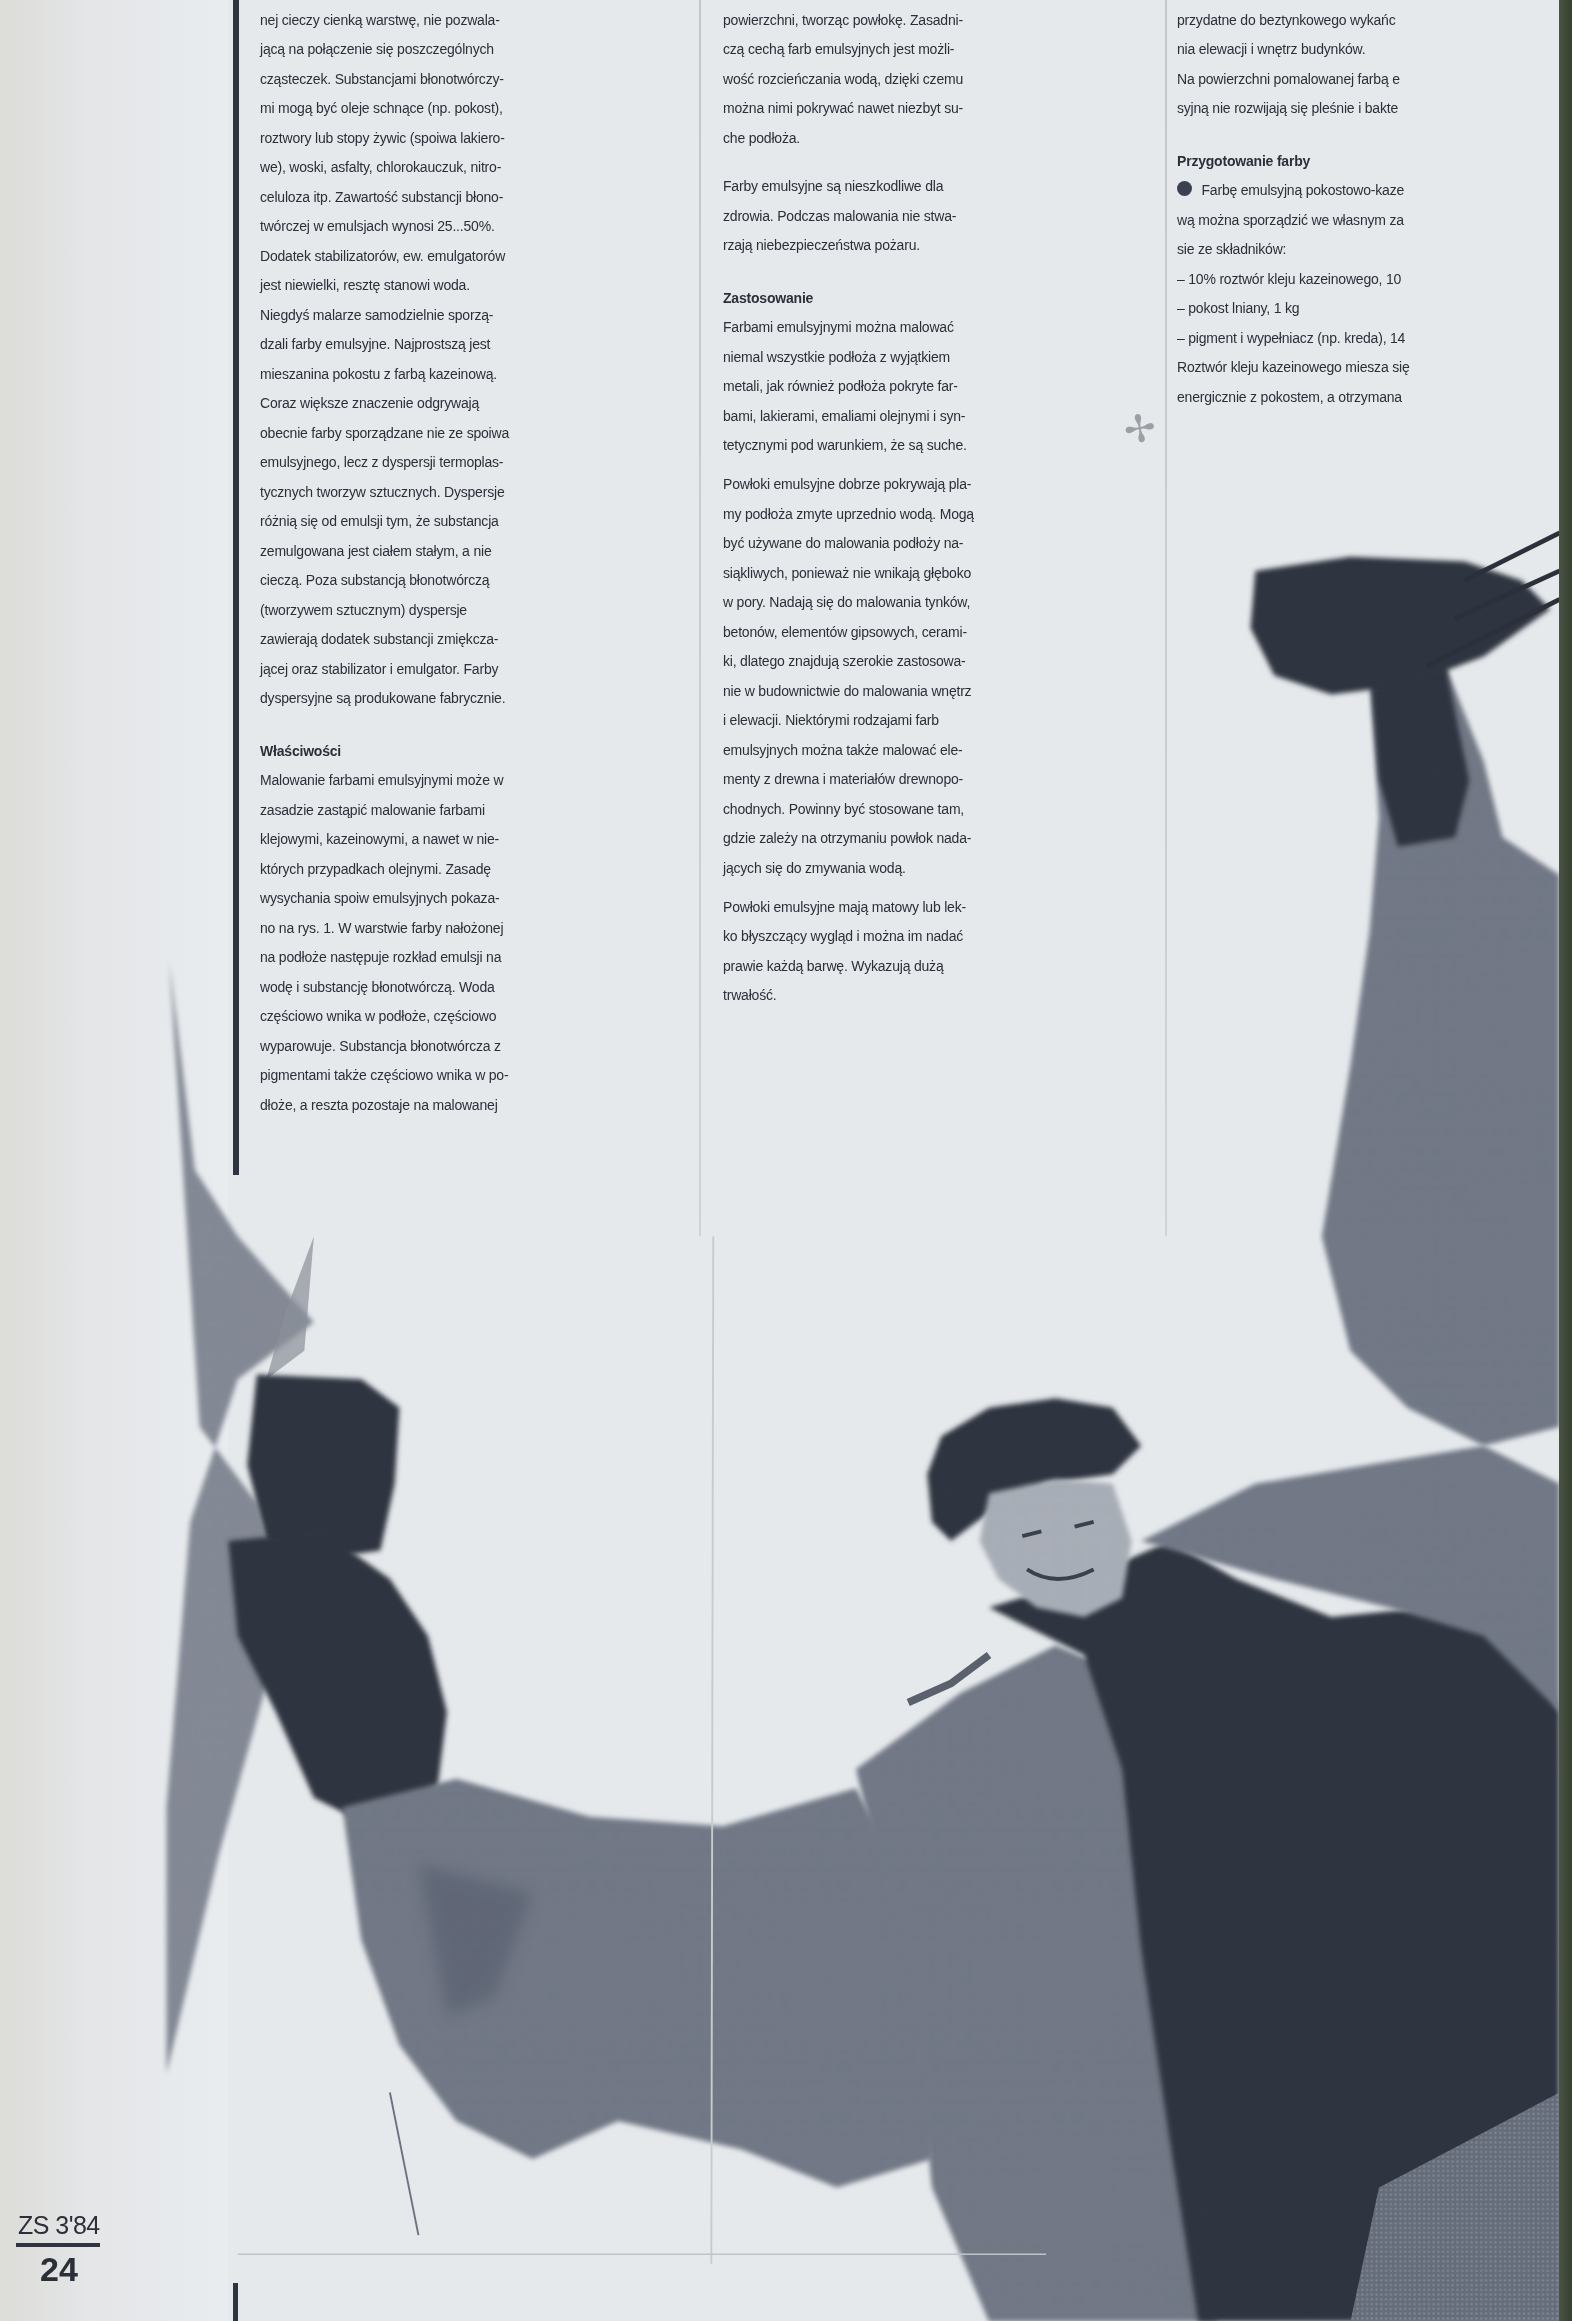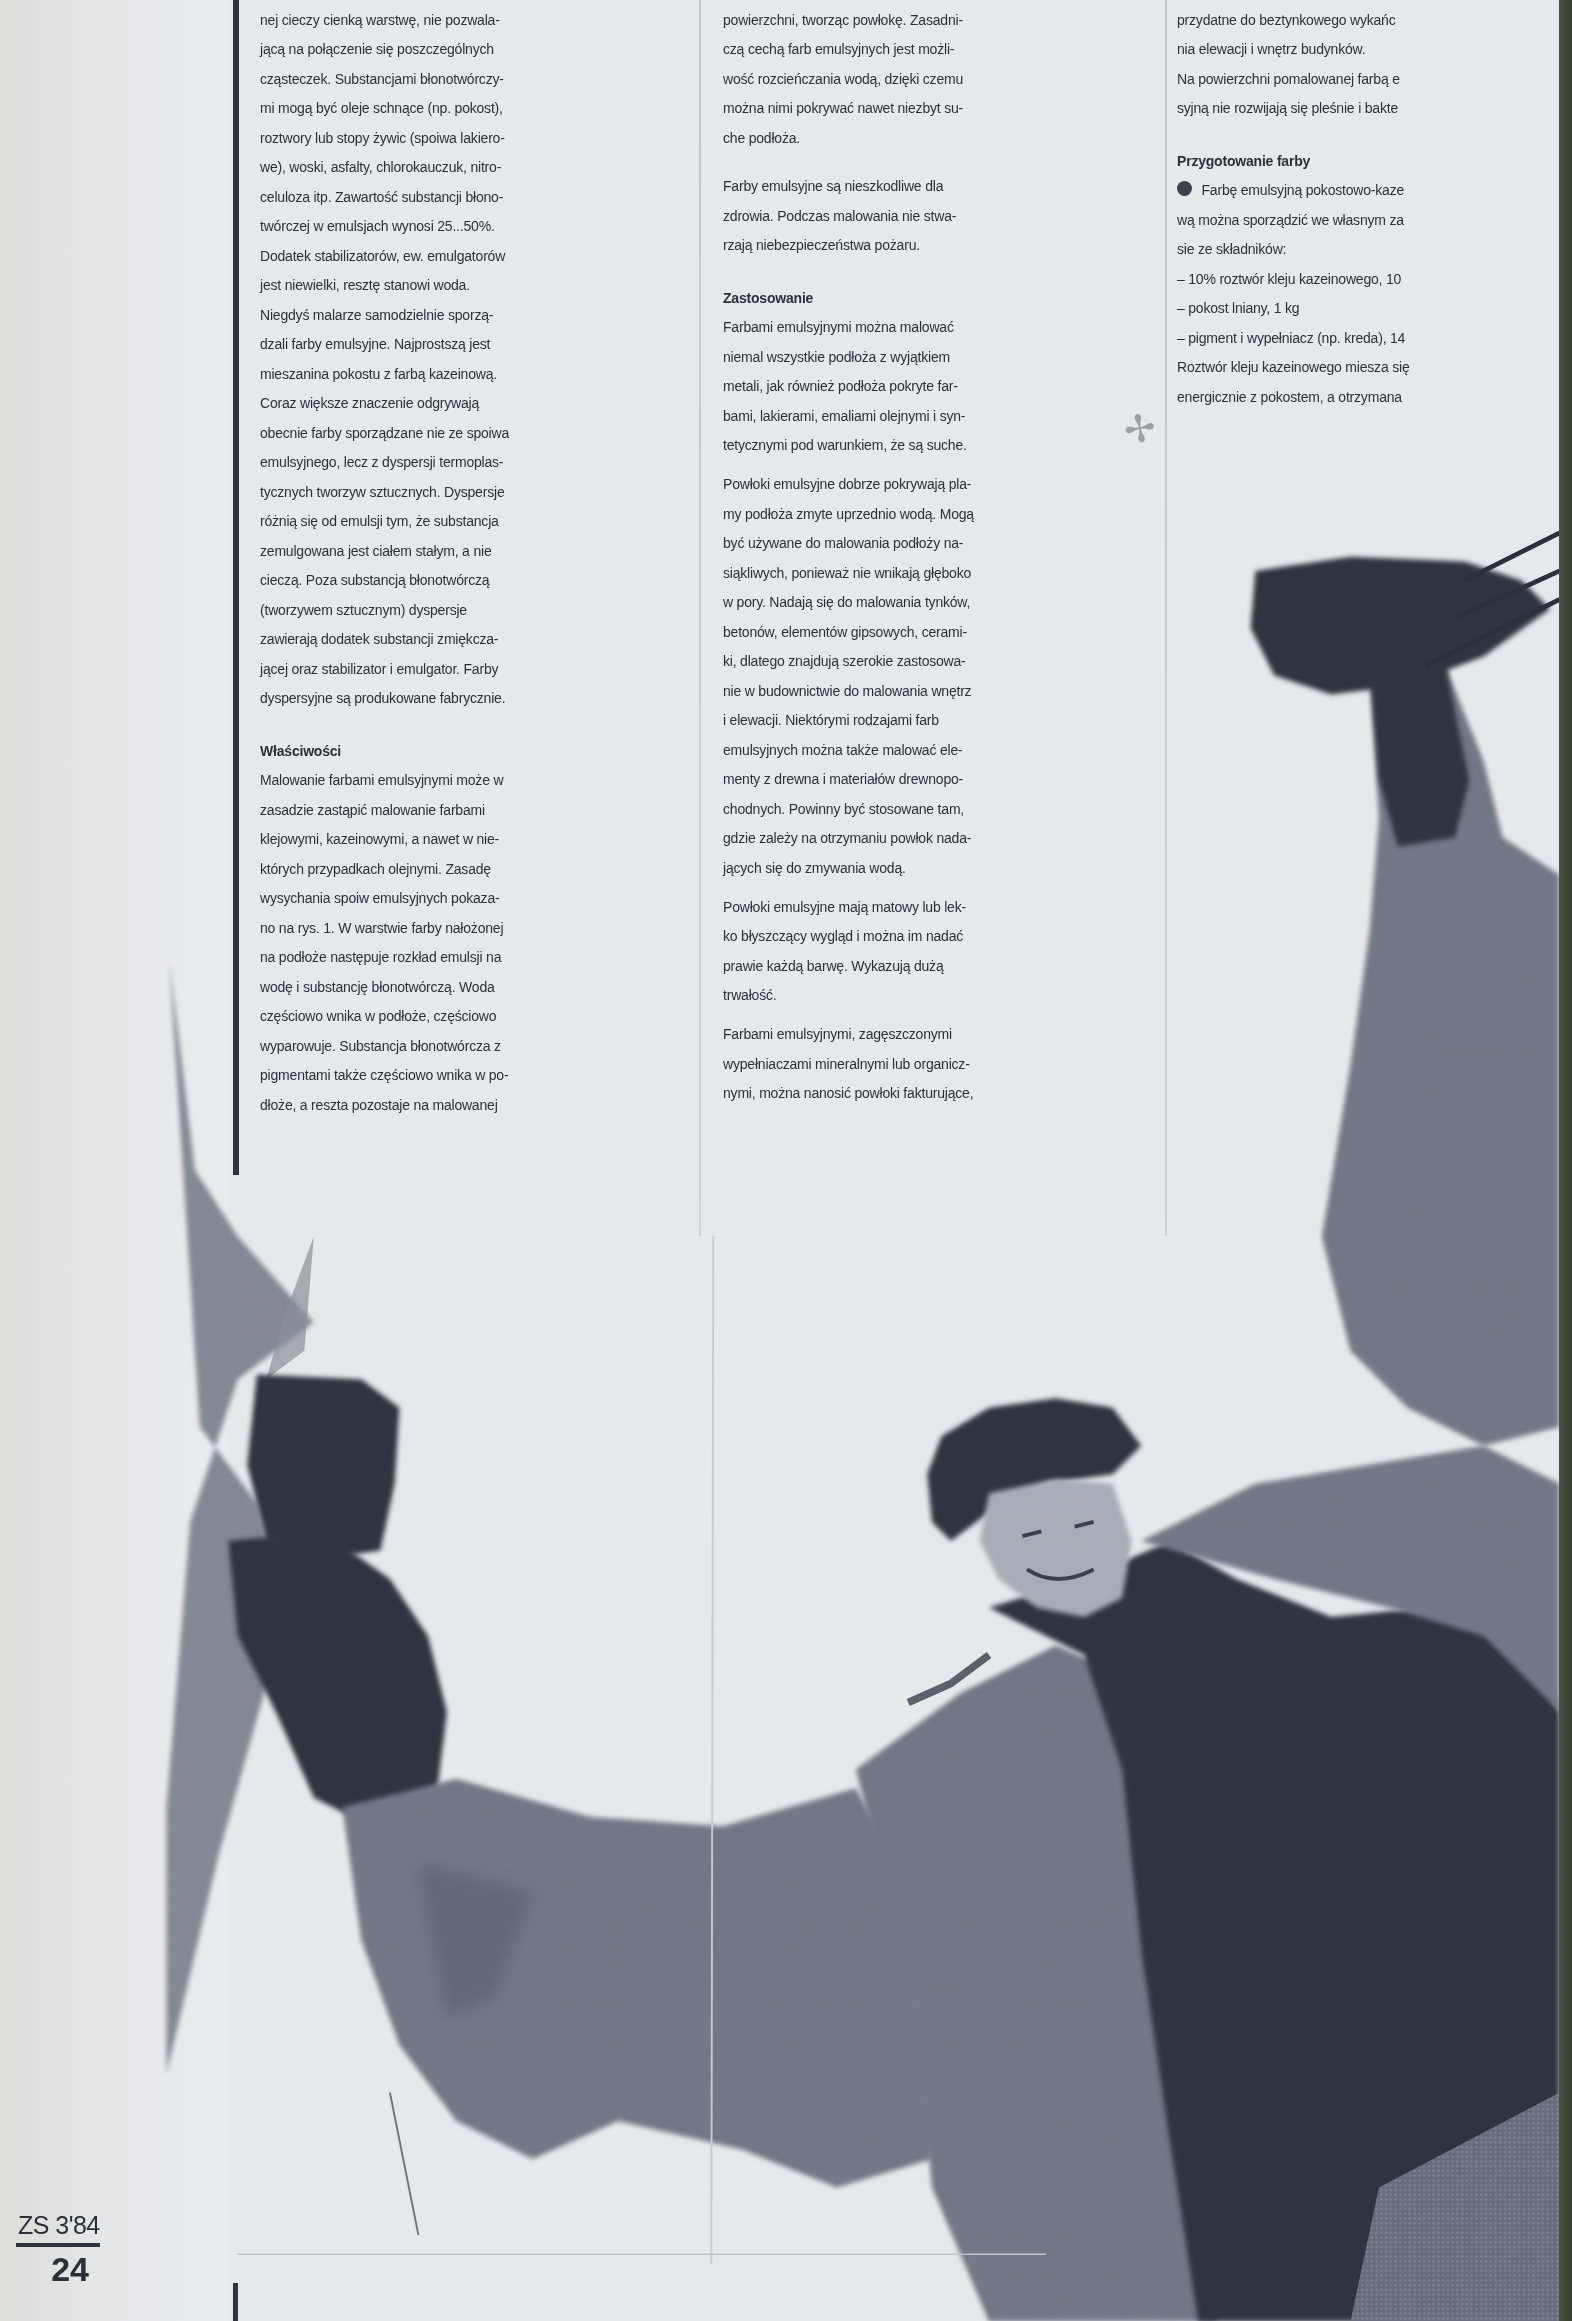--- a/index.html
+++ b/index.html
@@ -47,21 +47,21 @@
       background: #3b4150; margin-right: 9.5px; vertical-align: -1px;
     }
     .footer {
       position: absolute; left: 16px; top: 2211px; width: 86px;
     }
     .issue {
       font-size: 25px; letter-spacing: -0.5px; line-height: 28.5px; display: block; padding-left: 1.9px;
     }
     .footer-rule { width: 84px; height: 3.8px; background: #2e3440; margin: 3.8px 0 5.7px 0; }
     .page-num {
-      font-size: 34px; font-weight: bold; text-align: center; display: block; padding-right: 1.9px; line-height: 32px; padding-left: 24px;
+      font-size: 34px; font-weight: bold; text-align: left; display: block; padding-right: 1.9px; line-height: 32px; padding-left: 24px;
     }
     .photo {
       position: absolute; left: 0; top: 0; width: 1572px; height: 2322px; pointer-events: none;
     }
     .star {
       position: absolute; left: 1124px; top: 407px; font-size: 38px; color: #9aa0a6;
       transform: rotate(-10deg);
     }
   </style>
 </head>
@@ -219,25 +219,20 @@
     <span class="line">jących się do zmywania wodą.</span>
   </div>
   <div class="para-gap"></div>
   <div>
     <span class="line">Powłoki emulsyjne mają matowy lub lek-</span>
     <span class="line">ko błyszczący wygląd i można im nadać</span>
     <span class="line">prawie każdą barwę. Wykazują dużą</span>
     <span class="line">trwałość.</span>
   </div>
   <div class="para-gap"></div>
-  <div>
-    <span class="line">Farbami emulsyjnymi, zagęszczonymi</span>
-    <span class="line">wypełniaczami mineralnymi lub organicz-</span>
-    <span class="line">nymi, można nanosić powłoki fakturujące,</span>
-  </div>
 </div>
 
 <div class="column col-3">
   <div>
     <span class="line">przydatne do beztynkowego wykańc</span>
     <span class="line">nia elewacji i wnętrz budynków.</span>
   </div>
   <div>
     <span class="line">Na powierzchni pomalowanej farbą e</span>
     <span class="line">syjną nie rozwijają się pleśnie i bakte</span>

